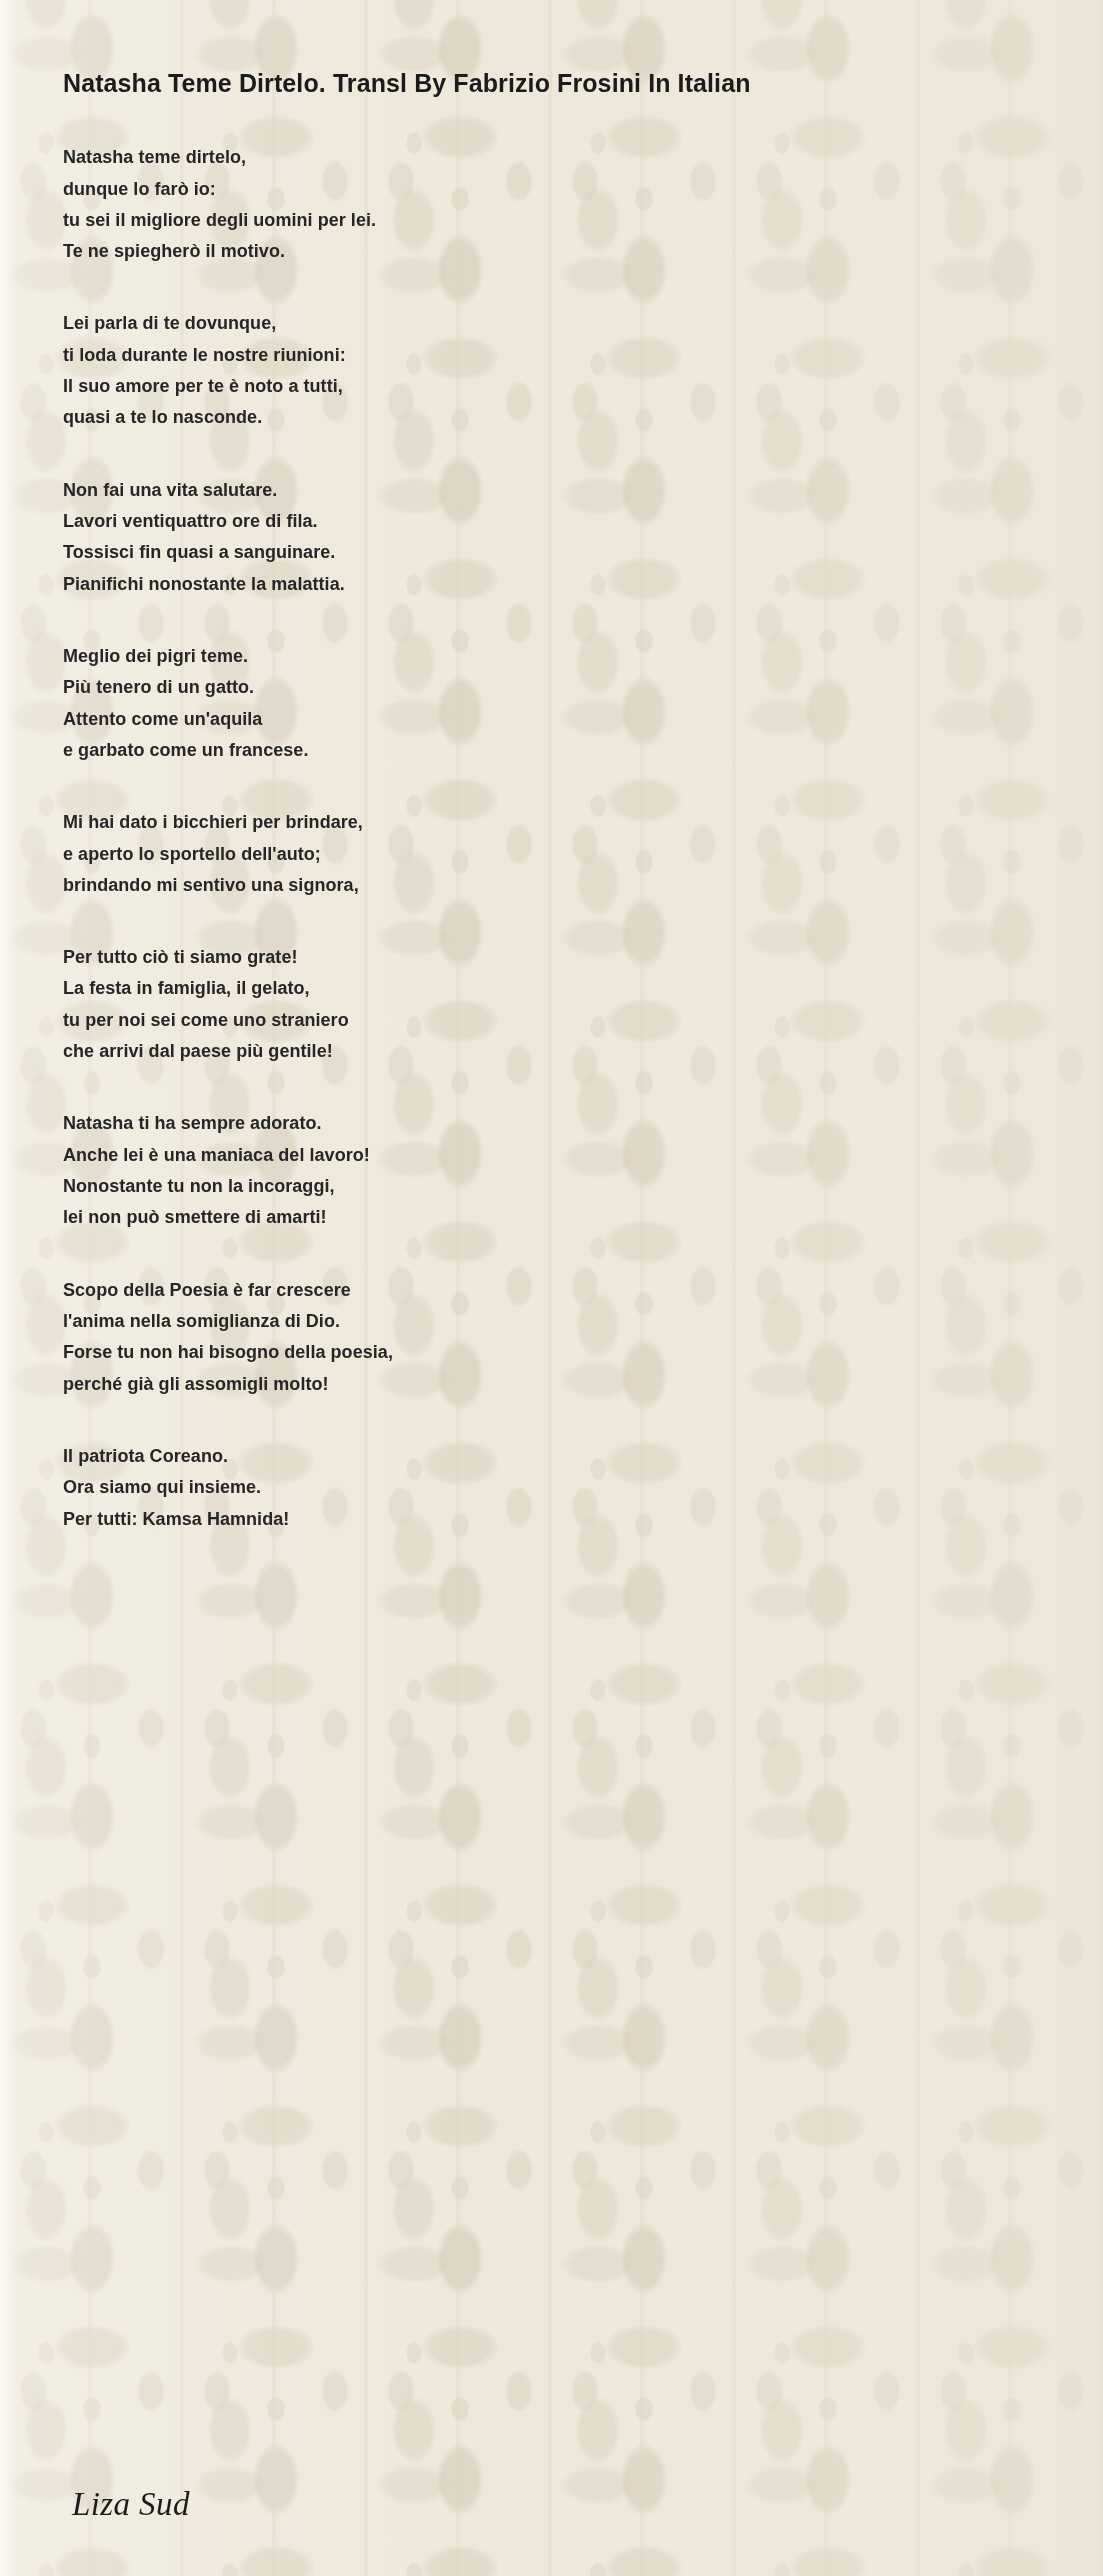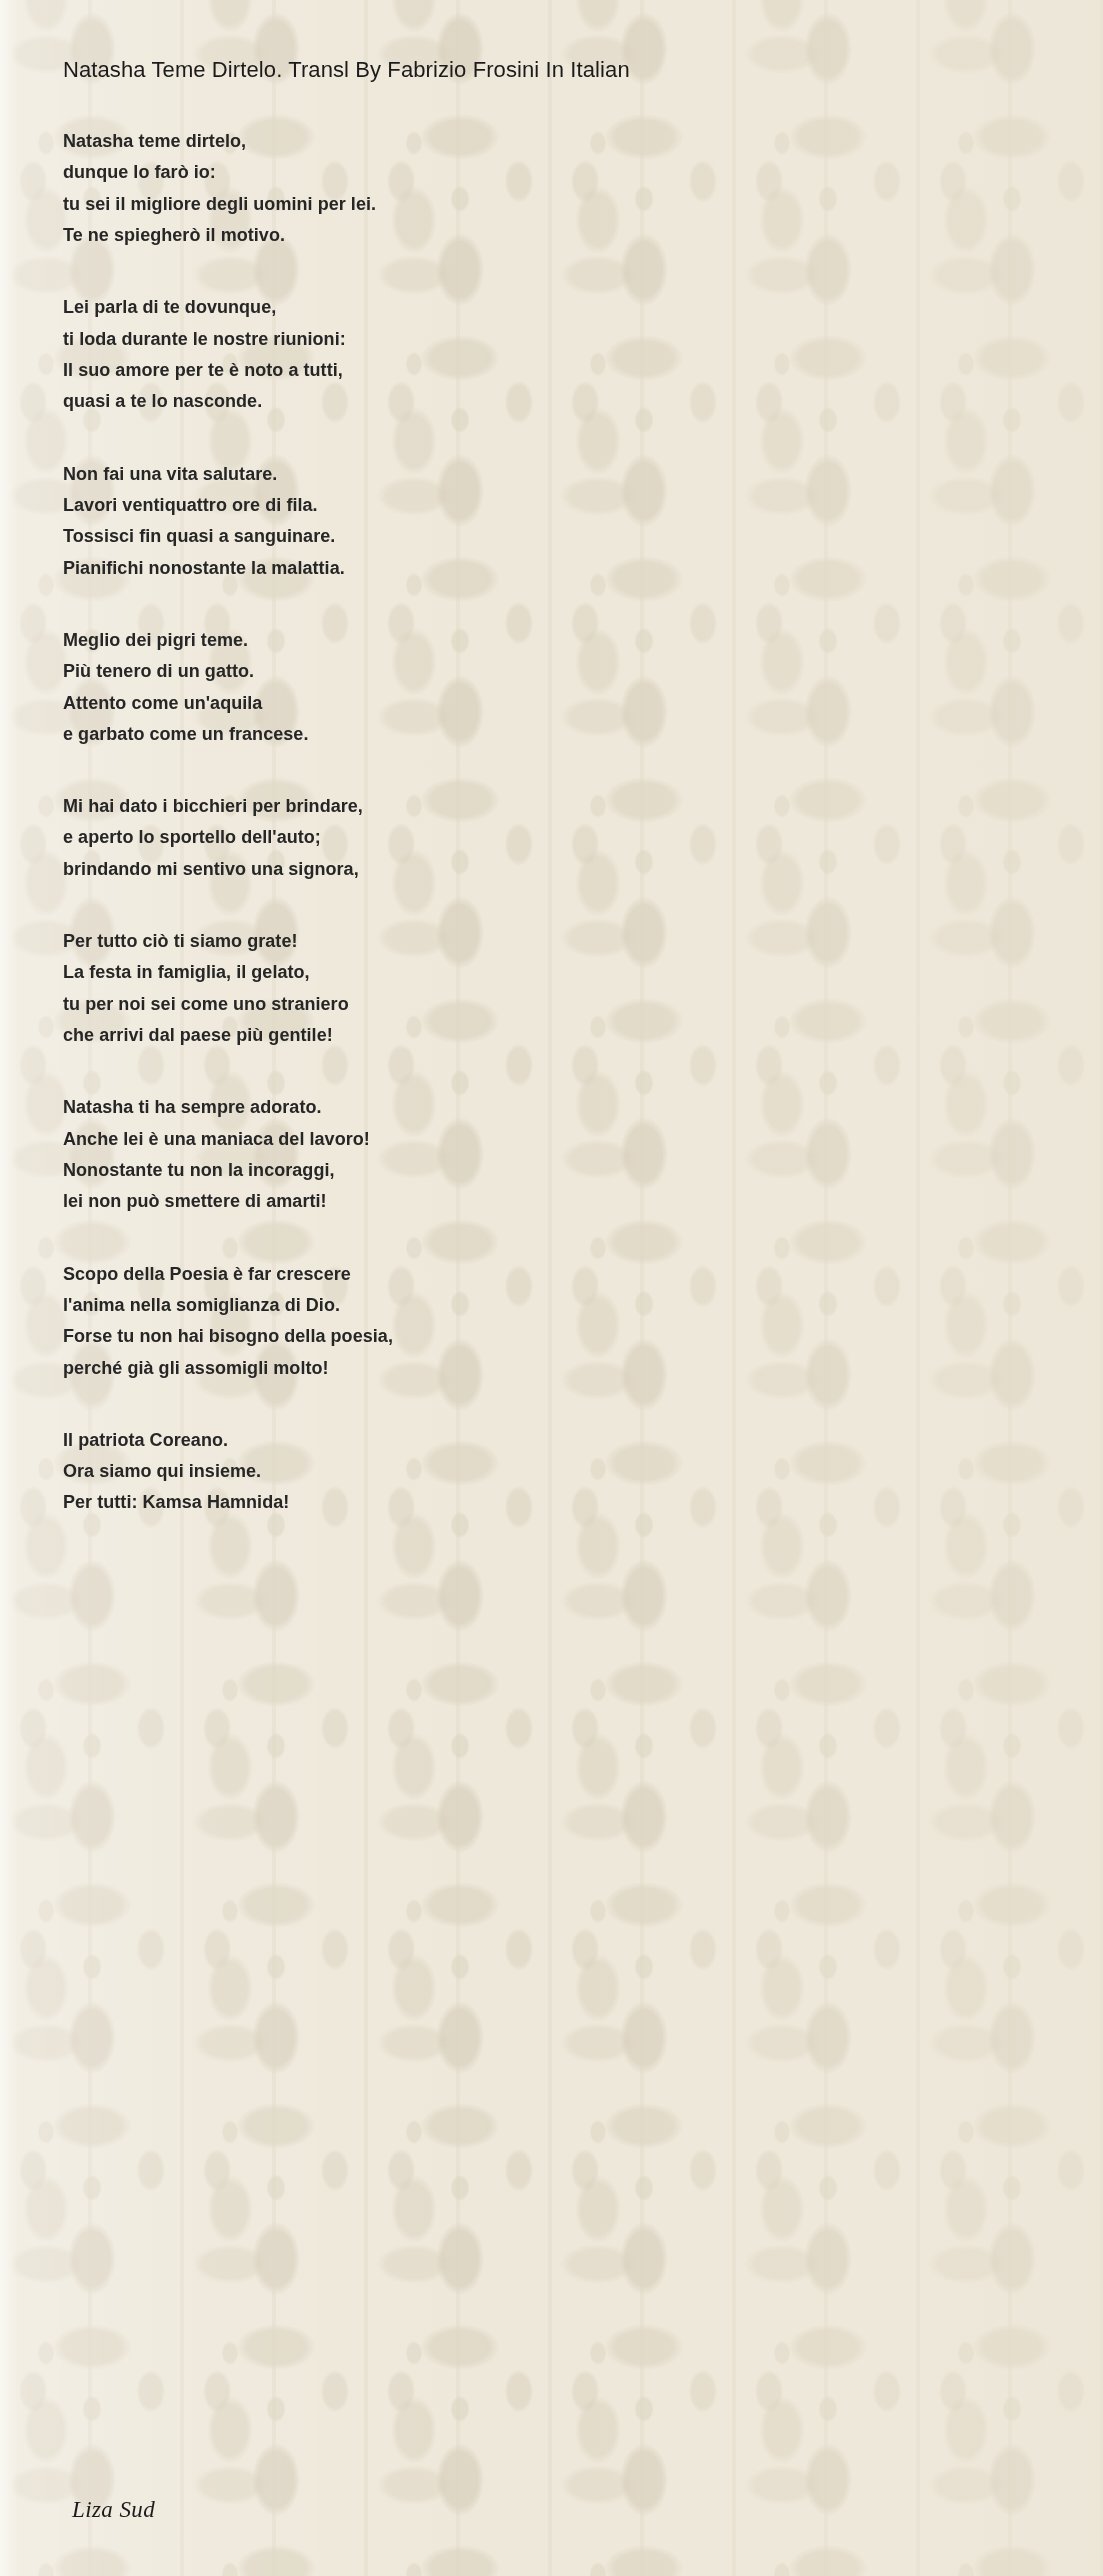--- a/index.html
+++ b/index.html
@@ -79,48 +79,48 @@
   
   .content {
     position: absolute;
     left: 0; top: 0;
     width: 1103px;
     height: 2576px;
     padding: 51px 55px 0 63px;
     box-sizing: border-box;
   }
   .poem-title {
-    font-size: 22px;
-    font-weight: normal;
+    font-size: 25px;
+    font-weight: bold;
     color: #1b1b1b;
     line-height: 1.34;
     letter-spacing: 0.1px;
     max-width: 929px;
-    margin: 4px 0 42px 0;
+    margin: 16px 0 42px 0;
   }
   .stanza {
     margin: 0 0 41px 0;
   }
   .line {
     font-size: 18px;
     font-weight: bold;
     color: #262626;
     line-height: 1.33;
     letter-spacing: 0.05px;
     white-space: pre-wrap;
     margin: 0;
     padding: 3.7px 0;
   }
   .author {
     position: absolute;
     left: 72px;
     bottom: 53px;
     font-family: "Liberation Serif", serif;
     font-style: italic;
-    font-size: 23px;
+    font-size: 33px;
     color: #1c1c1c;
     letter-spacing: 0.4px;
   }
 </style>
 </head>
 <body>
 
 <div class="page">
   <div class="damask"></div>
   <div class="damask2"></div>

